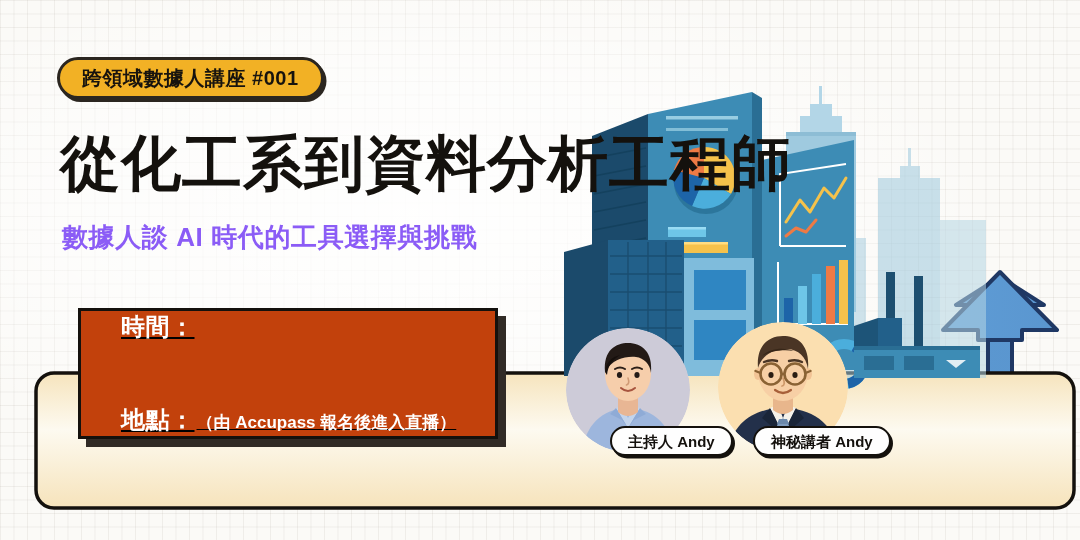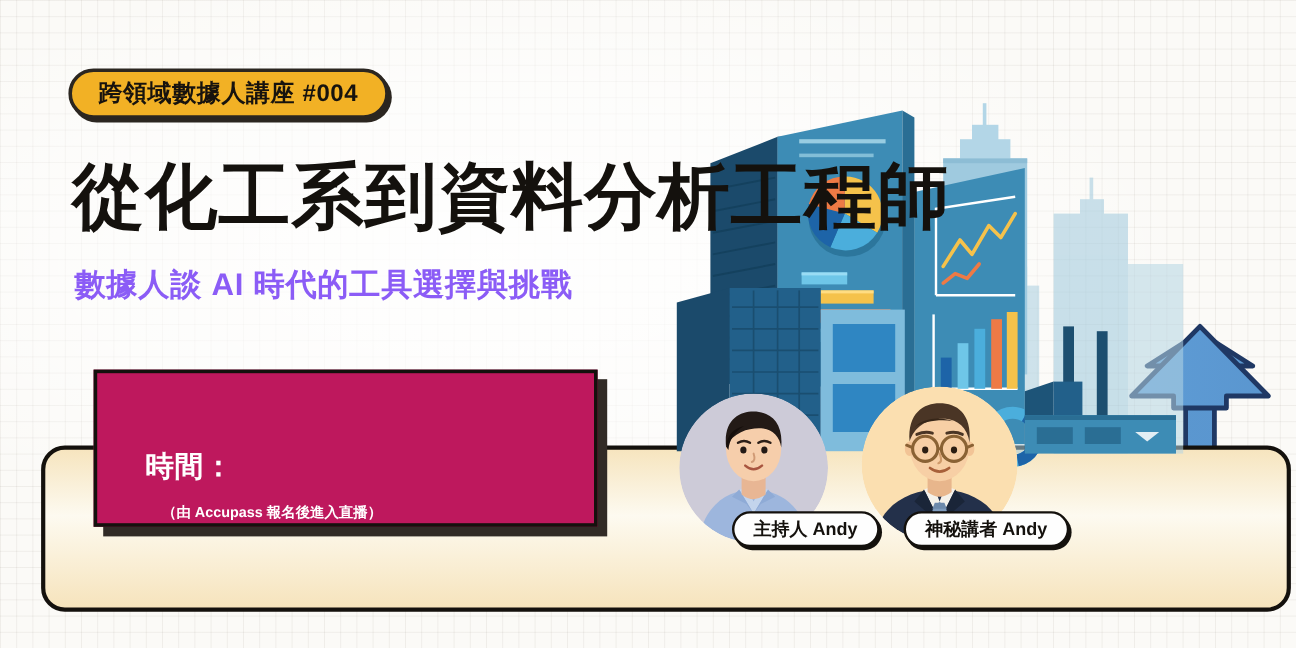--- a/index.html
+++ b/index.html
@@ -55,27 +55,27 @@
     letter-spacing:.6px; white-space:nowrap; line-height:1.2;
   }
 
   
   #infoShadow {
     position:absolute; left:86px; top:316px; width:420px; height:131px;
     background:#312b26; z-index:4;
   }
   #infoBox {
     position:absolute; left:78px; top:308px; width:420px; height:131px;
-    background:#be185d; border:3px solid #14110d; z-index:5;
-    display:flex; flex-direction:column; justify-content:flex-end;
-    padding-left:40px; gap:14px;
+    background:#c2410c; border:3px solid #14110d; z-index:5;
+    display:flex; flex-direction:column; justify-content:space-between;
+    padding-left:40px; gap:14px;text-decoration:underline;
   }
   .info-line { display:flex; align-items:baseline; white-space:nowrap; }
   .info-line .main { font-size:24px; font-weight:bold; color:#ffffff; letter-spacing:.5px; }
-  .info-line .note { font-size:12px; font-weight:bold; color:#ffffff; margin-left:14px; }
+  .info-line .note { font-size:17px; font-weight:bold; color:#ffffff; margin-left:2px; }
 
   
   .avatar {
     position:absolute; z-index:7; border-radius:50%; overflow:hidden;
   }
   #av1 { left:566px; top:328px; width:124px; height:124px; }
   #av2 { left:718px; top:322px; width:130px; height:130px; }
 
   .namepill {
     position:absolute; z-index:9; height:30px; padding:10px 16px;
@@ -279,32 +279,33 @@
       <rect x="146" y="200" width="52" height="40" fill="#2f86c2"></rect>
       <rect x="146" y="250" width="52" height="40" fill="#2f86c2"></rect>
     </g>
 
   </g>
 </svg>
 
 <div id="vignette"></div>
 
 <div class="badge">
-  <span>跨領域數據人講座 #004</span>
+  <span>跨領域數據人講座 #001</span>
 </div>
 
 <h1 id="title">從化工系到資料分析工程師</h1>
 <h2 id="subtitle">數據人談 AI 時代的工具選擇與挑戰</h2>
 
 <div id="infoShadow"></div>
 <div id="infoBox">
   <div class="info-line">
     <span class="main">時間：</span>
   </div>
   <div class="info-line">
+    <span class="main">地點：</span>
     <span class="note">（由 Accupass 報名後進入直播）</span>
   </div>
 </div>
 
 <svg id="av1" class="avatar" viewBox="0 0 124 124" xmlns="http://www.w3.org/2000/svg">
   <defs>
       <clipPath id="c1">
         <circle cx="62" cy="62" r="62"></circle>
       </clipPath>
     </defs>

